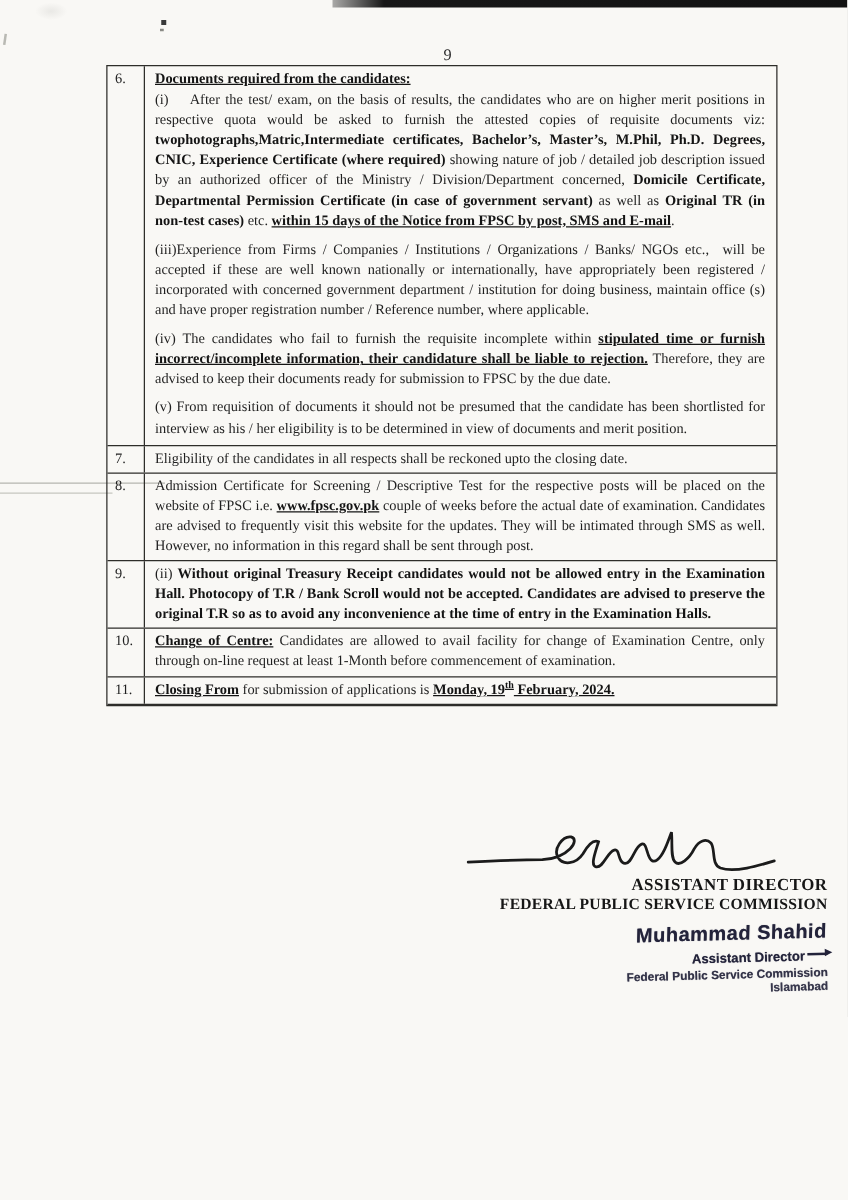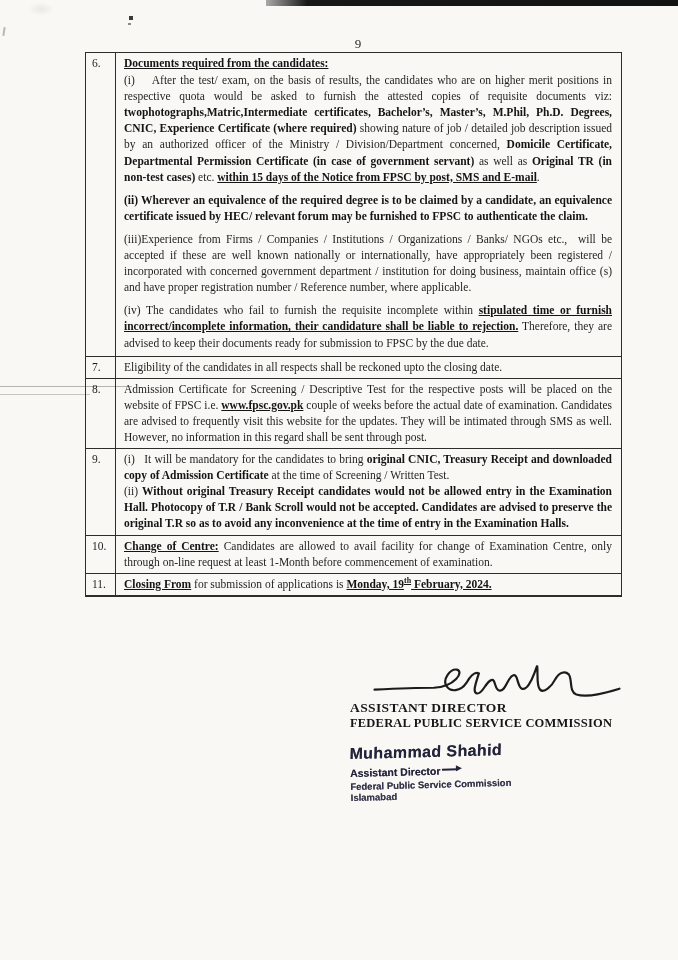--- a/index.html
+++ b/index.html
@@ -34,21 +34,21 @@
     padding:2px 2px 2px 6px;box-sizing:border-box;font-size:11.5px;}
   .content{flex:1;padding:2px 9px 3px 8px;min-width:0;}
   .heading{margin:0 0 1px;}
   .para{margin:0;text-align:justify;}
   .row:first-child .para{margin:0 0 7px;}
   .row:first-child .para:last-child{margin:0 0 2px;}
   .b{font-weight:bold;color:#141414;}
   .u{text-decoration:underline;text-underline-offset:1px;}
   .sup{font-size:8px;vertical-align:super;line-height:0;}
   
-  .sig-block{position:absolute;left:350px;top:660px;width:312px;text-align:left;}
+  .sig-block{position:absolute;left:350px;top:660px;width:312px;text-align:right;}
   .sig-svg{display:block;margin:0 0 0 18px;}
   .sig-title1{font-size:13.5px;font-weight:bold;letter-spacing:.4px;color:#161616;margin-top:-4px;}
   .sig-title2{font-size:12.5px;font-weight:bold;letter-spacing:.2px;color:#161616;}
   .stamp{margin-top:10px;transform:rotate(-1.5deg);color:#23233a;
     font-family:"Liberation Sans","DejaVu Sans",sans-serif;
     text-shadow:0 0 .6px rgba(35,35,58,.7);}
   .stamp-name{font-size:16px;font-weight:bold;letter-spacing:.4px;transform:skewX(-3deg);}
   .stamp-l1{font-size:10.5px;font-weight:bold;margin-top:1px;position:relative;display:inline-block;}
   .stamp-arrow{display:inline-block;width:16px;height:2px;background:#23233a;
     vertical-align:middle;margin-left:2px;position:relative;top:-1px;}
@@ -71,41 +71,40 @@
   <div class="streak2"></div>
 
   <div class="page-number">9</div>
 
   <div class="doc-table">
       <div class="row">
         <div class="num">6.</div>
         <div class="content">
           <p class="heading"><span class="b u">Documents required from the candidates:</span></p>
           <p class="para"><span>(i)&nbsp;&nbsp;&nbsp;&nbsp;After the test/ exam, on the basis of results, the candidates who are on higher merit positions in respective quota would be asked to furnish the attested copies of requisite documents viz: </span><span class="b">twophotographs,Matric,Intermediate certificates, Bachelor’s, Master’s, M.Phil, Ph.D. Degrees, CNIC, Experience Certificate (where required) </span><span>showing nature of job / detailed job description issued by an authorized officer of the Ministry / Division/Department concerned, </span><span class="b">Domicile Certificate, Departmental Permission Certificate (in case of government servant) </span><span>as well as </span><span class="b">Original TR (in non-test cases) </span><span>etc. </span><span class="b u">within 15 days of the Notice from FPSC by post, SMS and E-mail</span><span>.</span></p>
-          <p class="para"><span class="b">(ii) Wherever an equivalence of the required degree is to be claimed by a candidate, an equivalence certificate issued by HEC/ relevant forum may be furnished to FPSC to authenticate the claim.</span></p>
           <p class="para"><span>(iii)Experience from Firms / Companies / Institutions / Organizations / Banks/ NGOs etc.,&nbsp; will be accepted if these are well known nationally or internationally, have appropriately been registered / incorporated with concerned government department / institution for doing business, maintain office (s) and have proper registration number / Reference number, where applicable.</span></p>
           <p class="para"><span>(iv) The candidates who fail to furnish the requisite incomplete within </span><span class="b u">stipulated time or furnish incorrect/incomplete information, their candidature shall be liable to rejection.</span><span> Therefore, they are advised to keep their documents ready for submission to FPSC by the due date.</span></p>
+          <p class="para"><span>(v) From requisition of documents it should not be presumed that the candidate has been shortlisted for interview as his / her eligibility is to be determined in view of documents and merit position.</span></p>
         </div>
       </div>
       <div class="row">
         <div class="num">7.</div>
         <div class="content">
           <p class="para"><span>Eligibility of the candidates in all respects shall be reckoned upto the closing date.</span></p>
         </div>
       </div>
       <div class="row">
         <div class="num">8.</div>
         <div class="content">
           <p class="para"><span>Admission Certificate for Screening / Descriptive Test for the respective posts will be placed on the website of FPSC i.e. </span><span class="b u">www.fpsc.gov.pk</span><span> couple of weeks before the actual date of examination. Candidates are advised to frequently visit this website for the updates. They will be intimated through SMS as well. However, no information in this regard shall be sent through post.</span></p>
         </div>
       </div>
       <div class="row">
         <div class="num">9.</div>
         <div class="content">
-          <p class="para"><span>(i)&nbsp;&nbsp;&nbsp;It will be mandatory for the candidates to bring </span><span class="b">original CNIC, Treasury Receipt and downloaded copy of Admission Certificate</span><span> at the time of Screening / Written Test.</span></p>
           <p class="para"><span>(ii) </span><span class="b">Without original Treasury Receipt candidates would not be allowed entry in the Examination Hall. Photocopy of T.R / Bank Scroll would not be accepted. Candidates are advised to preserve the original T.R so as to avoid any inconvenience at the time of entry in the Examination Halls.</span></p>
         </div>
       </div>
       <div class="row">
         <div class="num">10.</div>
         <div class="content">
           <p class="para"><span class="b u">Change of Centre:</span><span> Candidates are allowed to avail facility for change of Examination Centre, only through on-line request at least 1-Month before commencement of examination.</span></p>
         </div>
       </div>
       <div class="row">

